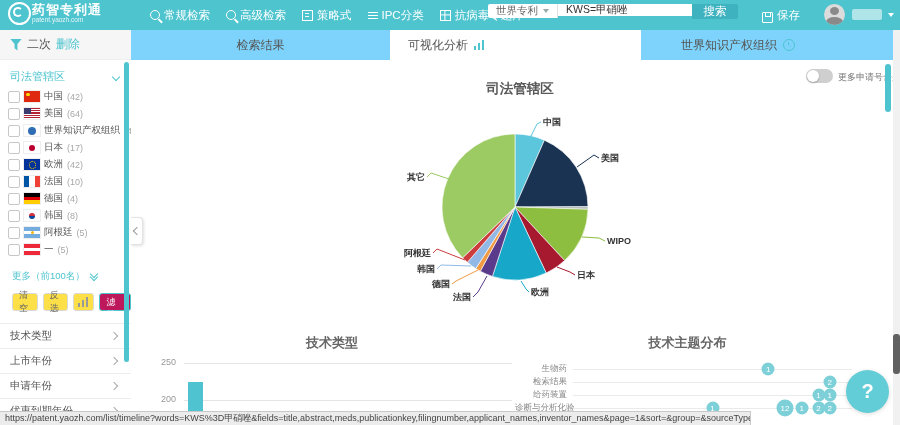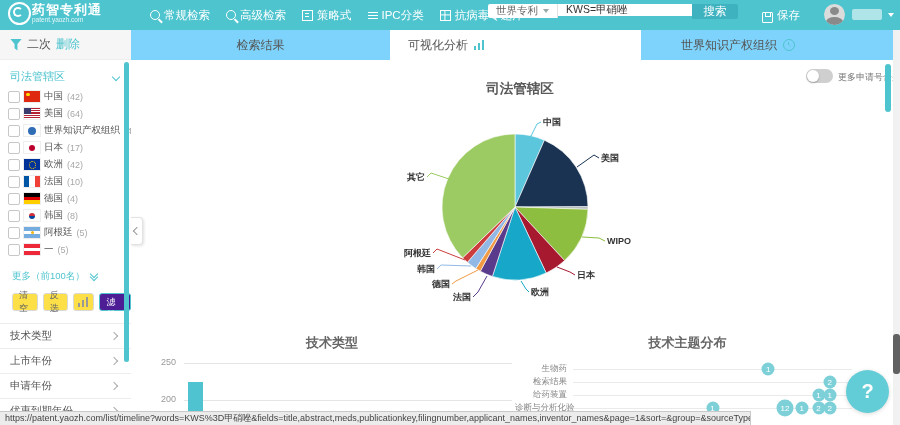--- a/index.html
+++ b/index.html
@@ -88,21 +88,21 @@
   .flag-ar::after{content:"";position:absolute;left:6.5px;top:4px;width:3px;height:3px;border-radius:50%;background:#f6b40e}
   .flag-at{background:linear-gradient(#ed2939 0 33%,#fff 33% 66%,#ed2939 66%)}
   .country-name{font-size:9.5px;color:#555}
   .country-count{font-size:9px;color:#a8a8a8}
   .more-row{margin-top:12px;padding-left:12px;display:flex;align-items:center;gap:6px;color:#4EC4CE;font-size:9.5px;cursor:pointer}
   .dbl-chev{display:flex;flex-direction:column;gap:0}
   .dbl-chev .chev{margin-top:-3px}
   .btn-row{margin-top:10px;padding-left:12px;display:flex;align-items:center;gap:5px}
   .sb-btn{height:16px;padding:0 6px;border:1px solid #d9d9d9;border-radius:3px;background:#fde047;color:#666;font-size:9px;display:flex;align-items:center;cursor:pointer}
   .sb-btn.icon-only{padding:0 4px}
-  .sb-btn.primary{background:#4c1d95;border-color:#4EC4CE;color:#fff}
+  .sb-btn.primary{background:#be185d;border-color:#4EC4CE;color:#fff}
   .sb-sections{margin-top:12px}
   .sb-section{height:24px;border-top:1px solid #ededed;display:flex;align-items:center;justify-content:space-between;padding:0 14px 0 10px;font-size:10.5px;color:#555;cursor:pointer}
   .sb-scroll{position:absolute;left:124px;top:62px;width:5px;height:300px;background:#4EC4CE;border-radius:3px;z-index:5}
   
   .content{position:absolute;left:131px;top:60px;width:762px;bottom:0;background:#fff}
   .collapse-handle{position:absolute;left:131px;top:217px;width:11px;height:26px;background:#fff;border:1px solid #e3e3e3;border-left:none;border-radius:0 4px 4px 0;box-shadow:1px 1px 3px rgba(0,0,0,.12);z-index:6;display:flex;align-items:center;justify-content:center;cursor:pointer}
   .pie-title{position:absolute;left:340px;top:80px;width:360px;text-align:center;font-size:13.5px;font-weight:bold;color:#595959}
   #pie-svg{position:absolute;left:340px;top:60px;width:360px;height:250px}
   .switch-track{position:absolute;left:806px;top:69px;width:27px;height:14px;border-radius:7px;background:#cfcfcf;cursor:pointer}
   .switch-knob{position:absolute;left:1px;top:1px;width:12px;height:12px;border-radius:50%;background:#fff;box-shadow:0 1px 2px rgba(0,0,0,.25)}

